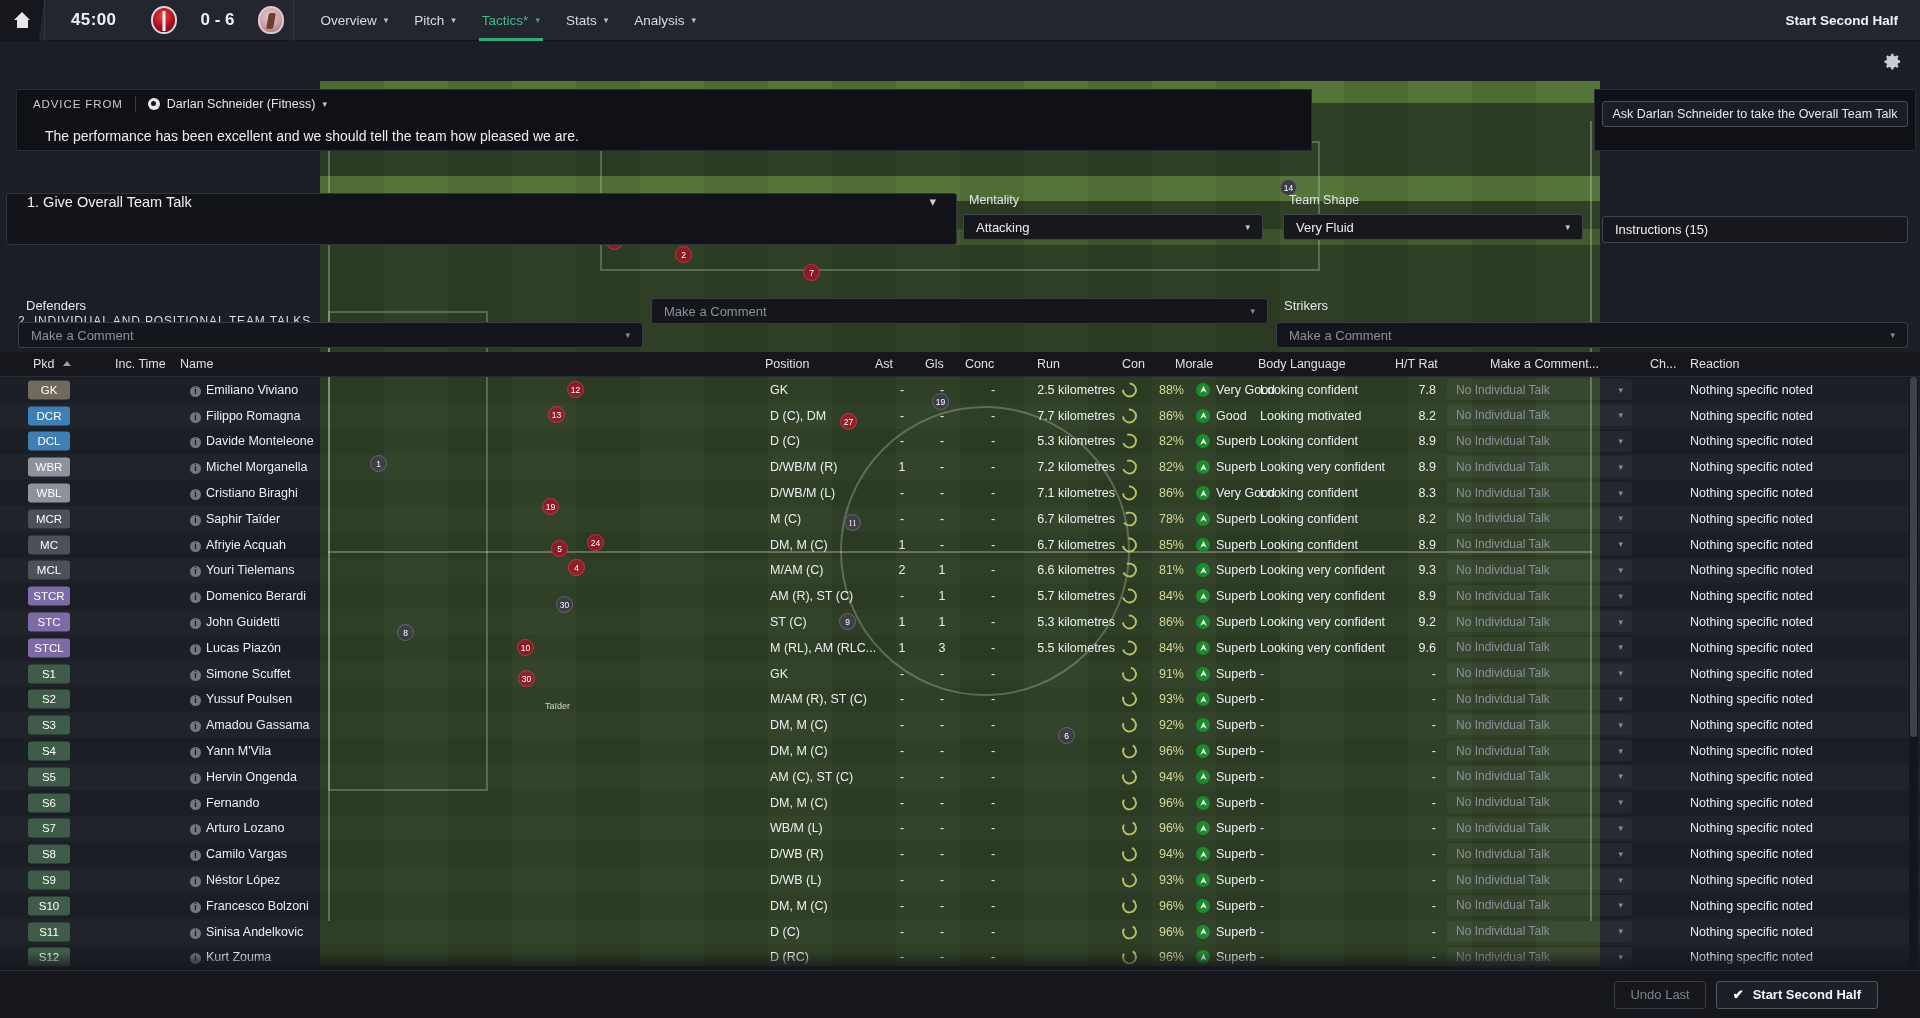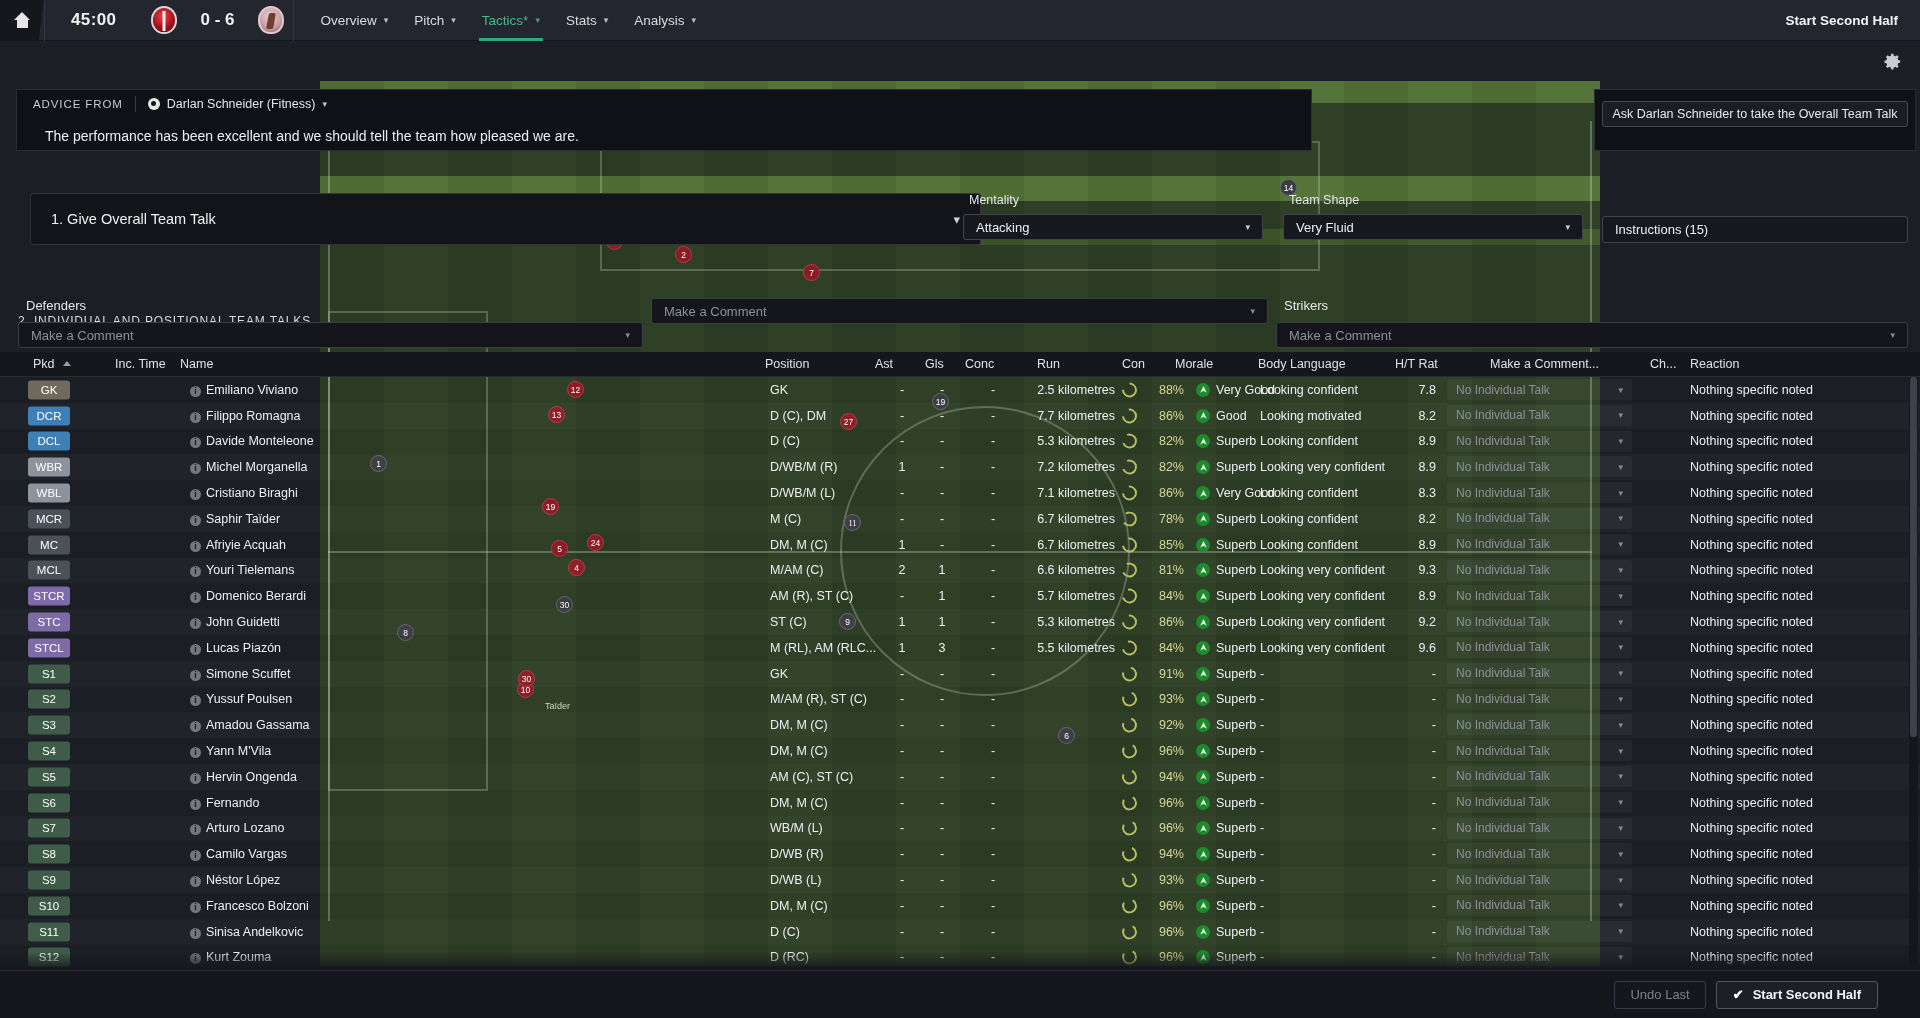--- a/index.html
+++ b/index.html
@@ -145,23 +145,23 @@
     font-size: 12.5px; color: #e6e7ec; display: flex; align-items: center;
     justify-content: center; cursor: pointer;
   }
   .ask-coach-panel {
     position: absolute; left: 1594px; top: 89px; width: 322px; height: 62px;
     background: #101116; border: 1px solid #2b2d36; z-index: 0;
   }
 
   
   .overall-talk {
-    position: absolute; left: 30px; top: 193px; width: 951px; height: 52px;
+    position: absolute; left: 6px; top: 193px; width: 951px; height: 52px;
     background: #131419; border: 1px solid #33353e; border-radius: 3px;
-    display: flex; align-items: center; padding: 0 20px; cursor: pointer;
+    display: flex; padding: 0 20px; cursor: pointer;
   }
   .overall-talk-label { font-size: 14.5px; color: #f0f0f3; }
   .overall-talk .chev-lg { margin-left: auto; font-size: 13px; color: #d0d1d6; }
 
   .mentality-wrap { position: absolute; left: 963px; top: 193px; width: 320px; }
   .shape-wrap { position: absolute; left: 1283px; top: 193px; width: 320px; }
   .fld-label { font-size: 12.5px; color: #e4e5ea; padding-left: 6px; margin-bottom: 7px; }
   .fld-select {
     height: 26px; background: #17181e; border: 1px solid #41444f; border-radius: 3px;
     display: flex; align-items: center; padding: 0 12px; font-size: 13px; color: #eceef2;
@@ -325,21 +325,21 @@
       <div class="marker red" style="left: 228px; top: 325px;">13</div>
       <div class="marker red" style="left: 520px; top: 332px;">27</div>
       <div class="marker dark" style="left: 50px; top: 374px;">1</div>
       <div class="marker red" style="left: 231px; top: 459px;">5</div>
       <div class="marker red" style="left: 267px; top: 453px;">24</div>
       <div class="marker red" style="left: 248px; top: 478px;">4</div>
       <div class="marker red" style="left: 222px; top: 417px;">19</div>
       <div class="marker dark" style="left: 524px; top: 433px; font-family: Liberation Serif, serif;">11</div>
       <div class="marker dark" style="left: 236px; top: 515px;">30</div>
       <div class="marker dark" style="left: 519px; top: 532px;">9</div>
-      <div class="marker red" style="left: 197px; top: 600px;">10</div>
+      <div class="marker red" style="left: 197px; top: 558px;">10</div>
       <div class="marker red" style="left: 198px; top: 589px;">30</div>
       <div class="marker dark" style="left: 77px; top: 543px;">8</div>
       <div class="marker dark" style="left: 738px; top: 646px;">6</div>
       <div class="marker dark" style="left: 964px; top: 20px;">3</div>
       <div class="marker dark" style="left: 960px; top: 98px;">14</div>
       <div class="marker dark" style="left: 482px; top: 20px;">22</div>
     </div>
 
   <div class="topbar">
     <div class="home-btn">

